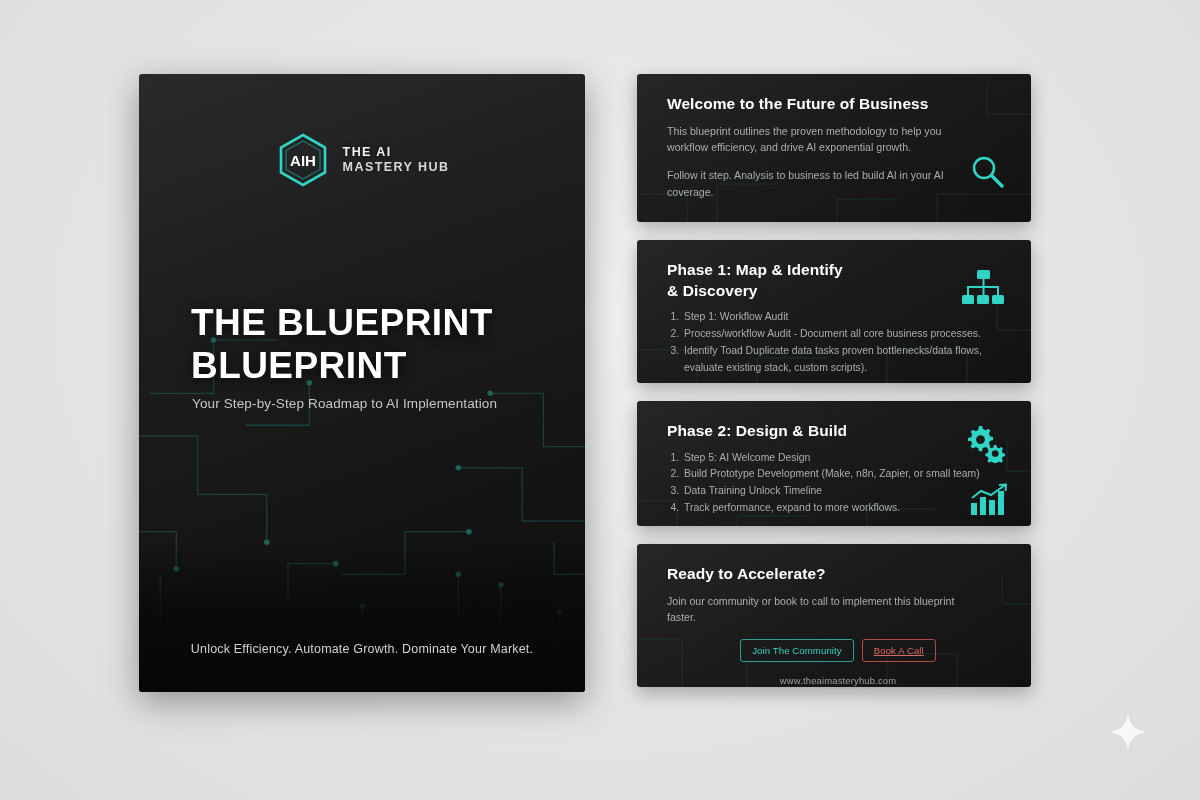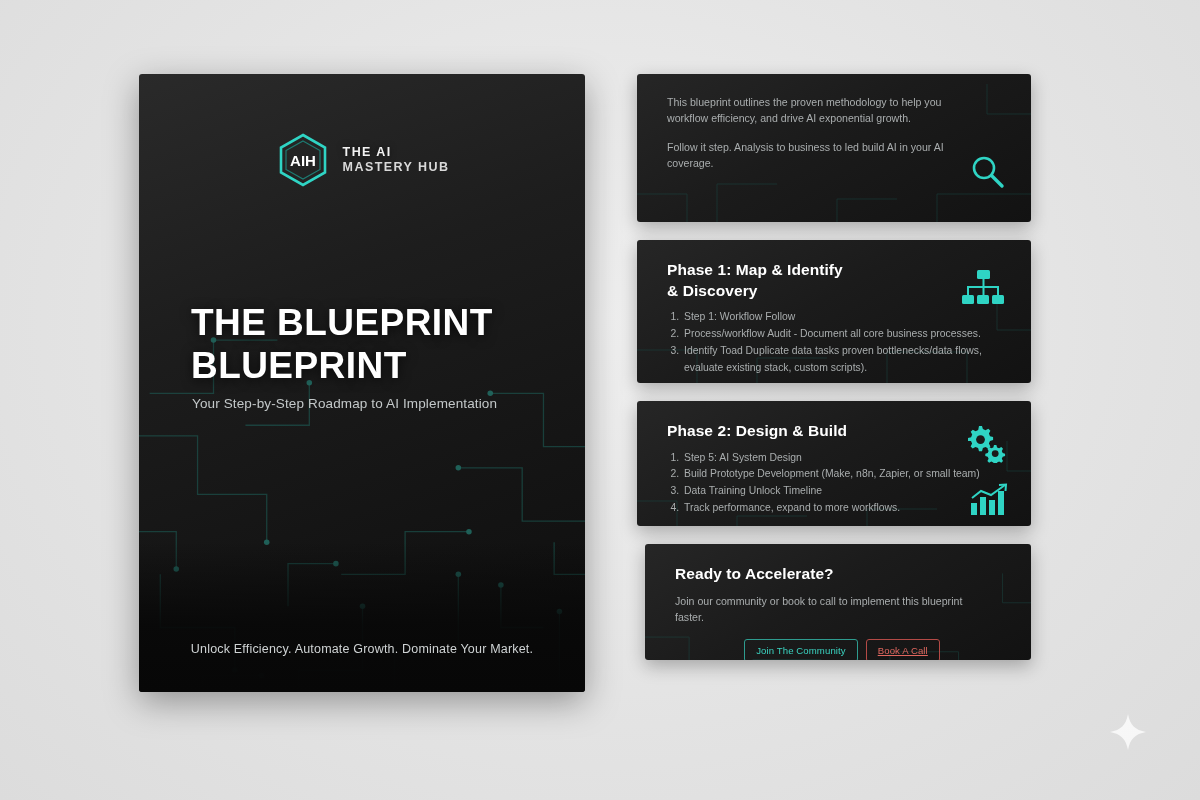--- a/index.html
+++ b/index.html
@@ -160,21 +160,21 @@
   }
   .card ol li { padding-left: 2px; }
   .card-icon {
     position: absolute;
     color: #2fd4c4;
   }
 
   .c1 { height: 148px; }
   .c2 { height: 143px; }
   .c3 { height: 125px; }
-  .c4 { height: 116px; margin-left: 8px; }
+  .c4 { height: 143px; }
 
   .icon-search { right: 24px; top: 78px; }
   .icon-sitemap { right: 26px; top: 28px; }
   .icon-gears { right: 24px; top: 22px; }
   .icon-chart { right: 22px; top: 82px; }
 
   
   .cta-buttons {
     margin-top: 14px;
     display: flex;
@@ -285,20 +285,23 @@
     <svg class="card-circuit" viewBox="0 0 394 148" preserveAspectRatio="none">
       <g stroke="#1d5f58" stroke-width="1" fill="none">
         <path d="M0 120 L50 120 L50 148"></path>
         <path d="M80 148 L80 110 L140 110"></path>
         <path d="M394 40 L350 40 L350 10"></path>
         <path d="M200 148 L200 125 L260 125"></path>
         <path d="M300 148 L300 120 L394 120"></path>
       </g>
     </svg>
     <div class="card-inner">
+      <h2>
+        <span>Welcome to the Future of Business</span>
+      </h2>
       <p>This blueprint outlines the proven methodology to help you workflow efficiency, and drive AI exponential growth.</p>
       <p>Follow it step. Analysis to business to led build AI in your AI coverage.</p>
     </div>
     <div class="card-icon icon-search">
       <svg width="40" height="40" viewBox="0 0 40 40" fill="none" stroke="#2fd4c4" stroke-width="2.6">
         <circle cx="17" cy="16" r="10"></circle>
         <path d="M24.5 23.5 L35 34" stroke-linecap="round" stroke-width="3.4"></path>
       </svg>
     </div>
   </div>
@@ -311,21 +314,21 @@
         <path d="M250 143 L250 112 L330 112 L330 143"></path>
         <path d="M394 90 L360 90 L360 60"></path>
       </g>
     </svg>
     <div class="card-inner">
       <h2>
         <span>Phase 1: Map &amp; Identify</span>
         <span class="l2">&amp; Discovery</span>
       </h2>
       <ol>
-        <li>Step 1: Workflow Follow</li>
+        <li>Step 1: Workflow Audit</li>
         <li>Process/workflow Audit - Document all core business processes.</li>
         <li>Identify Toad Duplicate data tasks proven bottlenecks/data flows, evaluate existing stack, custom scripts).</li>
       </ol>
     </div>
     <div class="card-icon icon-sitemap">
       <svg width="44" height="40" viewBox="0 0 44 40" fill="none" stroke="#2fd4c4" stroke-width="2">
         <rect x="16" y="2" width="13" height="9" rx="1.5" fill="#2fd4c4" stroke="none"></rect>
         <rect x="1" y="27" width="12" height="9" rx="1.5" fill="#2fd4c4" stroke="none"></rect>
         <rect x="16" y="27" width="12" height="9" rx="1.5" fill="#2fd4c4" stroke="none"></rect>
         <rect x="31" y="27" width="12" height="9" rx="1.5" fill="#2fd4c4" stroke="none"></rect>
@@ -341,21 +344,21 @@
         <path d="M100 141 L100 115 L170 115"></path>
         <path d="M230 141 L230 108 L300 108"></path>
         <path d="M394 70 L370 70 L370 40"></path>
       </g>
     </svg>
     <div class="card-inner">
       <h2>
         <span>Phase 2: Design &amp; Build</span>
       </h2>
       <ol>
-        <li>Step 5: AI System Design</li>
+        <li>Step 5: AI Welcome Design</li>
         <li>Build Prototype Development (Make, n8n, Zapier, or small team)</li>
         <li>Data Training Unlock Timeline</li>
         <li>Track performance, expand to more workflows.</li>
       </ol>
     </div>
     <div class="card-icon icon-gears">
       <svg width="42" height="40" viewBox="0 0 42 40" fill="#2fd4c4">
         <path d="M14 3 l3 0 .9 3.1 2.6 1.1 2.8-1.5 2.1 2.1-1.5 2.8 1.1 2.6 3.1.9 0 3-3.1.9-1.1 2.6 1.5 2.8-2.1 2.1-2.8-1.5-2.6 1.1-.9 3.1-3 0-.9-3.1-2.6-1.1-2.8 1.5-2.1-2.1 1.5-2.8-1.1-2.6L3 18.1l0-3 3.1-.9 1.1-2.6L5.7 8.8l2.1-2.1 2.8 1.5 2.6-1.1z"></path>
         <circle cx="15.5" cy="16.6" r="4.4" fill="#1b1b1b"></circle>
         <path d="M29 22 l2.4 0 .7 2.4 2 .9 2.2-1.2 1.7 1.7-1.2 2.2.9 2 2.4.7 0 2.4-2.4.7-.9 2 1.2 2.2-1.7 1.7-2.2-1.2-2 .9-.7 2.4-2.4 0-.7-2.4-2-.9-2.2 1.2-1.7-1.7 1.2-2.2-.9-2-2.4-.7 0-2.4 2.4-.7.9-2-1.2-2.2 1.7-1.7 2.2 1.2 2-.9z"></path>

